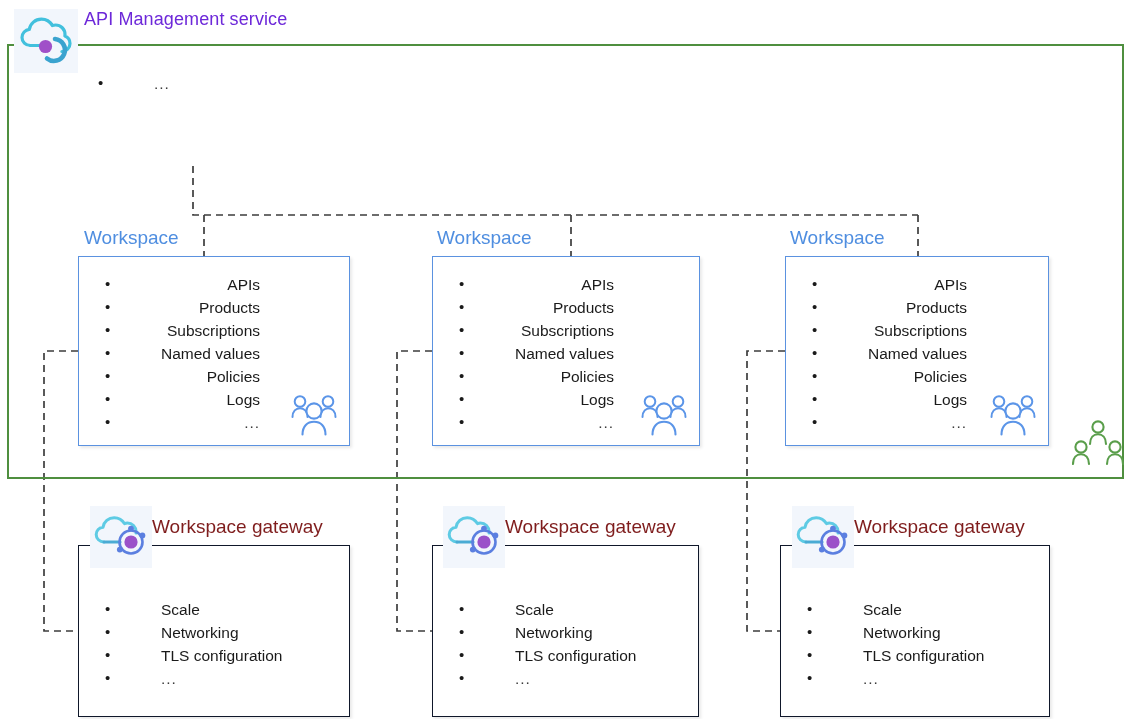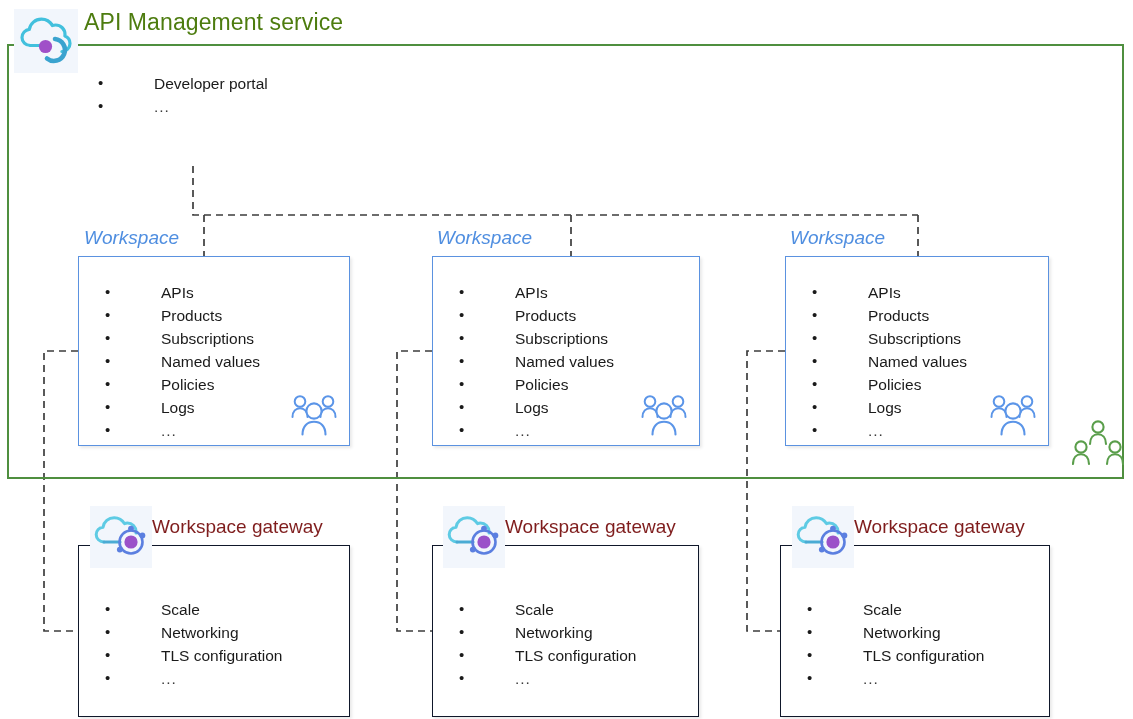--- a/index.html
+++ b/index.html
@@ -30,22 +30,22 @@
     height: 435px;
     border: 2px solid #4f8f3f;
     box-sizing: border-box;
     background: transparent;
   }
 
   .apim-title {
     position: absolute;
     left: 84px;
     top: 9px;
-    font-size: 23px;
-    color: #4d7c0f;
+    font-size: 18px;
+    color: #6d28d9;
     white-space: nowrap;
     letter-spacing: 0.1px;
   }
 
   
   .icon-tile {
     position: absolute;
     background: #f2f6fc;
   }
   .icon-apim {
@@ -92,32 +92,32 @@
     left: 98px;
     top: 72px;
   }
 
   
   .ws-label {
     position: absolute;
     font-size: 19px;
     color: #4f8ee0;
     white-space: nowrap;
-    font-style: italic;
   }
   .ws-box {
     position: absolute;
     border: 1px solid #5b92e0;
     background: #ffffff;
     box-sizing: border-box;
     box-shadow: 2px 2px 3px rgba(0,0,0,0.09);
   }
   .ws-box .bullets {
     left: 26px;
-    top: 24px;
+    top: 16px;
+    text-align: right;
   }
 
   
   .gw-label {
     position: absolute;
     font-size: 19px;
     color: #7f1d1d;
     white-space: nowrap;
   }
   .gw-box {
@@ -187,21 +187,20 @@
   <div class="icon-tile icon-apim">
     <svg width="64" height="64" viewBox="0 0 64 64">
       <path d="M16.5,36.5 C11.5,36.5 8,32.8 8,28.4 C8,24.3 11.2,20.8 15.3,20.4 C16.2,14.6 21.3,10.2 27.4,10.2 C32.1,10.2 36.2,12.8 38.3,16.6 C39.3,16.2 40.4,16 41.6,16 C46.8,16 51,20.2 51,25.4 C51,25.9 50.96,26.4 50.88,26.9 C54,28.1 56,31 56,34.4 C56,38.9 52.4,42.5 47.9,42.5" fill="none" stroke="#42c0dd" stroke-width="3.2" stroke-linecap="round" stroke-linejoin="round"></path>
       <path d="M16.5,36.5 L30,36.5" fill="none" stroke="#42c0dd" stroke-width="3.2" stroke-linecap="round"></path>
       <path d="M41,30 A11,11 0 1,1 33,49.5" fill="none" stroke="#3aa3cf" stroke-width="4.6" stroke-linecap="round"></path>
       <circle cx="31.5" cy="37.5" r="6.6" fill="#a050c8"></circle>
     </svg>
   </div>
 
   <ul class="bullets apim-bullets">
-    <li>Developer portal</li>
     <li class="ellipsis">...</li>
   </ul>
 
   <div class="ws-label" style="left:84px; top:227px;">Workspace</div>
   <div class="ws-box" style="left:78px; top:256px; width:272px; height:190px;">
     <ul class="bullets">
       <li>APIs</li>
       <li>Products</li>
       <li>Subscriptions</li>
       <li>Named values</li>

